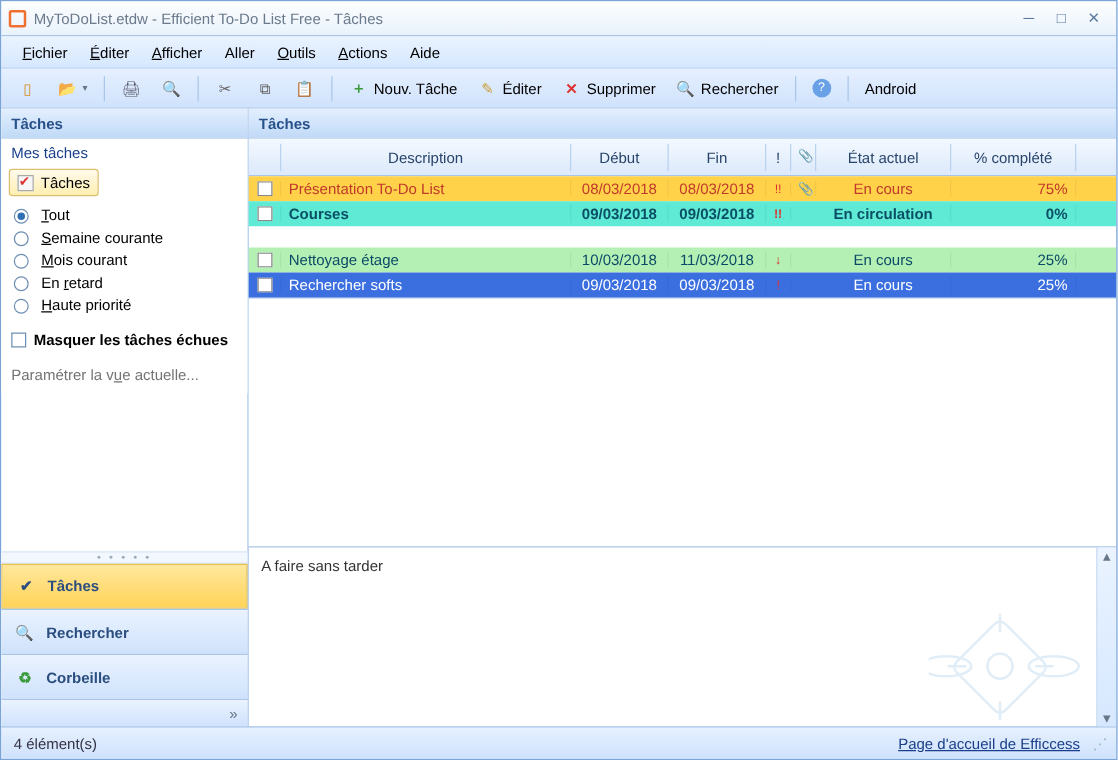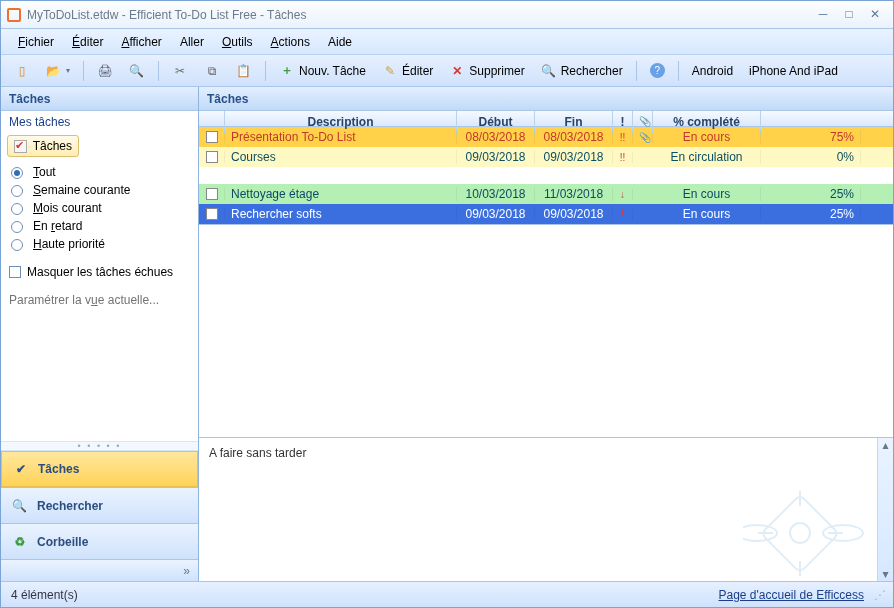--- a/index.html
+++ b/index.html
@@ -34,45 +34,45 @@
 .side-top { background: #fff; }
 .side-link { padding: 4px 8px; color: #1a3f8a; cursor: pointer; }
 .side-tab { margin: 2px 6px; padding: 3px 6px; border: 1px solid #dcbf6e; border-radius: 3px; background: linear-gradient(#fffaeb,#ffeeb0); display: flex; align-items: center; gap: 6px; cursor: pointer; width: 72px; }
 .side-tab .tick { width: 13px; height: 13px; background: #f7f7f7; border: 1px solid #aaa; display:inline-block; position:relative; }
 .side-tab .tick::after { content:"✔"; color:#d33; position:absolute; top:-2px; left:0; font-size:11px; }
 .filters { padding: 4px 0 6px 10px; }
 .filter { display: flex; align-items: flex-end; gap: 10px; padding: 2px 0; cursor: pointer; }
 .radio { width: 12px; height: 12px; border: 1px solid #6e8fb5; border-radius: 50%; display: inline-block; position: relative; }
 .radio.sel::after { content:""; position:absolute; left:2px; top:2px; width:6px; height:6px; background:#2f6fb5; border-radius:50%; }
 .chk { width: 12px; height: 12px; border: 1px solid #6e8fb5; display: inline-block; }
-.side-mid { padding: 6px 8px; display:flex; align-items:center; gap:6px; cursor:pointer; }
+.side-mid { padding: 6px 8px; display:flex; align-items:center; gap:6px; cursor:pointer;font-weight:bold; }
 .side-param { padding: 8px; color: #737373; cursor: pointer; }
 .side-gap { flex: 1; }
 .dots-row { text-align:center; color:#9ab; letter-spacing:2px; font-size:9px; border-top:1px solid #d6e6f8; border-bottom:1px solid #d6e6f8; background:#f3f8ff; height:10px; line-height:8px; }
 .navbtn { height: 36px; border-top: 1px solid #a9c6e8; display: flex; align-items: center; padding: 0 10px; gap: 8px; cursor: pointer; font-weight: bold; color: #2b4e7f; }
 .navbtn.t { background: linear-gradient(#ffe79c,#ffd358); border: 1px solid #e8c04b; }
 .navbtn.r { background: linear-gradient(#eaf3ff,#cfe2fc); }
 .navbtn.c { background: linear-gradient(#eaf3ff,#cfe2fc); }
 .nav-ico { width:18px; height:18px; display:inline-flex; align-items:center; justify-content:center; }
 .nav-collapse { height: 22px; background: linear-gradient(#eaf3ff,#cfe2fc); border-top:1px solid #a9c6e8; text-align:right; padding-right:8px; line-height:22px; color:#678; }
 
 
 .content { flex: 1; display: flex; flex-direction: column; background: #fff; min-width: 0; }
 .content-header { height: 24px; background: linear-gradient(#e3efff,#c1daf7); padding: 0 8px; line-height: 24px; font-weight: bold; color: #28518a; border-bottom: 1px solid #a9c6e8; }
 .grid { border-bottom: 1px solid #a9c6e8; }
 .ghead, .grow { display: grid; grid-template-columns: 26px 232px 78px 78px 20px 20px 108px 100px; align-items: center; }
-.ghead { background: linear-gradient(#f4f9ff,#dbe9fb); height: 16px; border-bottom: 1px solid #a9c6e8; font-weight: bold; }
+.ghead { background: linear-gradient(#f4f9ff,#dbe9fb); height: 30px; border-bottom: 1px solid #a9c6e8; }
 .ghead > div { border-right: 1px solid #b8d2ef; padding: 0 6px; text-align: center; color: #284469; height:22px; line-height:22px; overflow:hidden; }
 .ghead .desc { text-align: center; }
 .grow { height: 20px; }
 .grow > div { padding: 0 6px; border-right: 1px solid rgba(0,0,0,0.05); white-space: nowrap; overflow: hidden; }
 .grow .cbox { display:flex; justify-content:center; }
 .grow .d { text-align: left; } .grow .c { text-align: center; } .grow .r { text-align: right; }
 .row-yellow { background: #ffd24a; color: #c0392b; }
-.row-cyan { background: #fef9c3; color: #0b4f66; }
+.row-cyan { background: #5eead4; color: #0b4f66; font-weight: bold; }
 .row-green { background: #b4efb4; color: #0b4a66; margin-top: 17px; }
 .row-blue { background: #3b6fe0; color: #fff; }
 .row-blue .d { color:#fff; }
 .tchk { width:12px; height:12px; border:1px solid #888; background:#fff; display:inline-block; }
 .pri { font-size:10px; }
 
 .list-gap { flex: 1; background:#fff; }
 .note-area { border-top: 1px solid #a9c6e8; height: 144px; display:flex; position:relative; }
 .note-text { flex:1; padding: 8px 10px; color:#333; }
 .note-scroll { width:16px; background:linear-gradient(#eaf3ff,#d6e8ff); border-left:1px solid #c3d8f0; display:flex; flex-direction:column; justify-content:space-between; align-items:center; color:#678; }
@@ -148,23 +148,20 @@
       <span>Rechercher</span>
     </span>
   <span class="sep"></span>
   <span class="tbtn">
       <span class="ico ico-help">?</span>
     </span>
   <span class="sep"></span>
   <span class="tbtn">
       <span>Android</span>
     </span>
-  <span class="tbtn">
-      <span>iPhone And iPad</span>
-    </span>
 </div>
 
 <div class="main">
 
   <div class="sidebar">
     <div class="side-header">Tâches</div>
     <div class="side-top">
       <div class="side-link">Mes tâches</div>
       <div class="side-tab">
         <span class="tick"></span>
@@ -221,20 +218,21 @@
     <div class="content-header">Tâches</div>
 
     <div class="grid">
       <div class="ghead">
         <div></div>
         <div class="desc">Description</div>
         <div>Début</div>
         <div>Fin</div>
         <div>!</div>
         <div style="font-size:10px">📎</div>
+        <div>État actuel</div>
         <div>% complété</div>
       </div>
       <div id="rows">
           <div class="grow row-yellow">
             <div class="cbox">
               <span class="tchk"></span>
             </div>
             <div class="d">Présentation To-Do List</div>
             <div class="c">08/03/2018</div>
             <div class="c">08/03/2018</div>

